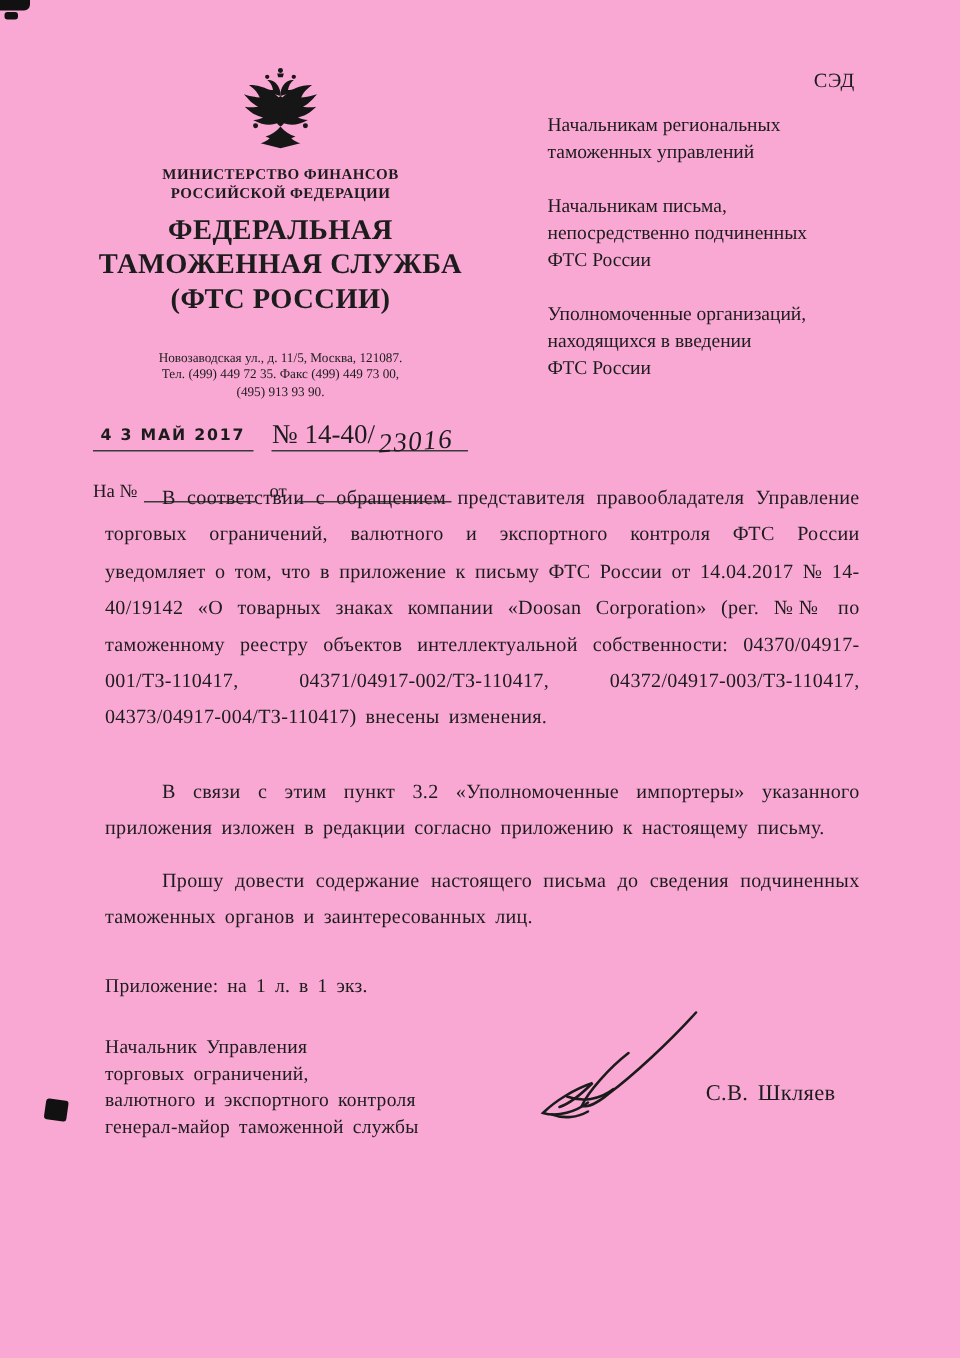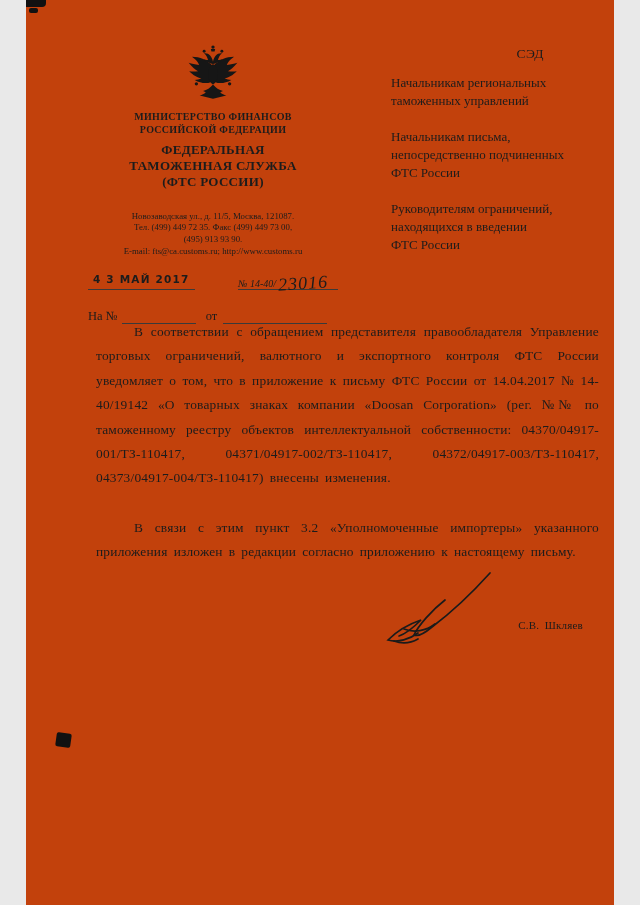--- a/index.html
+++ b/index.html
@@ -1,41 +1,41 @@
 <!DOCTYPE html>
 <html><head>
 <meta charset="utf-8">
 <style>
   * { box-sizing: border-box; margin: 0; padding: 0; }
   html, body { background: #e9e9e9; }
   body { font-family: "Liberation Serif", serif; color: #1c1c1c; }
   .page {
-    position: relative; width: 588px; height: 905px;
-    background: #c2410c; margin: 0 auto; overflow: hidden; padding-left: 47px;
+    position: relative; width: 640px; height: 905px;
+    background: #f9a8d4; margin: 0 auto; overflow: hidden; padding-left: 47px;
   }
 
   
   .artifact { position: absolute; background: #111; }
   .artifact-tl-1 { left: 0; top: 0; width: 20px; height: 7px; border-radius: 0 0 4px 0; }
   .artifact-tl-2 { left: 3px; top: 8px; width: 9px; height: 5px; border-radius: 2px; }
   .artifact-left { left: 30px; top: 733px; width: 15px; height: 14px; border-radius: 2px; transform: rotate(8deg); }
 
   .sed { position: absolute; right: 70px; top: 46px; font-size: 13.5px; letter-spacing: 0.5px; }
 
   
   .letterhead { position: absolute; left: 56px; top: 44px; width: 262px; text-align: center; }
   .emblem { width: 58px; height: 62px; margin: 0 auto 4px; display: block; }
   .ministry { font-weight: bold; font-size: 10px; line-height: 1.3; letter-spacing: 0.3px; }
-  .service { font-weight: bold; font-size: 13px; line-height: 1.22; margin-top: 6px; letter-spacing: 0.3px; }
+  .service { font-weight: bold; font-size: 19px; line-height: 1.22; margin-top: 6px; letter-spacing: 0.3px; }
   .contact { font-size: 8.8px; line-height: 1.35; margin-top: 21px; }
   .ref-row { display: flex; justify-content: space-between; align-items: flex-end; margin-top: 11px; padding: 0 6px; }
   .date-stamp-wrap { border-bottom: 1.2px solid #3a3a3a; padding: 0 5px 2px; }
   .date-stamp { font-family: "DejaVu Sans", sans-serif; font-weight: bold; font-size: 10.5px; letter-spacing: 1.2px; }
   .num-wrap { border-bottom: 1.2px solid #3a3a3a; padding: 0 10px 0 0; display: flex; align-items: flex-end; }
-  .num-prefix { font-size: 10px; font-style: italic; }
+  .num-prefix { font-size: 18px; }
   .num-hand { font-style: italic; font-size: 18px; line-height: 0.9; transform: rotate(-4deg) translateY(2px); display: inline-block; margin-left: 2px; letter-spacing: 1px; }
   .ref-row2 { display: flex; align-items: flex-end; margin-top: 19px; padding: 0 6px; font-size: 12.5px; text-align: left; }
   .blank { display: inline-block; border-bottom: 1.2px solid #3a3a3a; height: 13px; }
   .blank1 { width: 74px; margin: 0 10px 0 4px; }
   .blank2 { width: 104px; margin-left: 6px; }
 
   
   .addressees { position: absolute; left: 365px; top: 74px; width: 222px; font-size: 13px; line-height: 1.38; }
   .addressee { margin-bottom: 18px; }
 
@@ -47,21 +47,21 @@
   .body-text p { text-align: justify; text-indent: 38px; }
   .para1 { line-height: 1.82; }
   .para2 { line-height: 1.78; margin-top: 25px; }
   .para3 { line-height: 1.78; margin-top: 12px; }
   .attachment { margin-top: 26px; text-indent: 0; font-size: 13px; }
 
   
   .signature { margin-top: 24px; position: relative; height: 92px; }
   .sig-lines { width: 240px; font-size: 13px; line-height: 1.35; }
   .sig-scribble { position: absolute; left: 278px; top: -18px; }
-  .sig-name { position: absolute; right: 16px; top: 32px; font-size: 11px; }
+  .sig-name { position: absolute; right: 16px; top: 32px; font-size: 15px; }
 </style>
 </head>
 <body>
 
 <div class="page">
 
   <div class="artifact artifact-tl-1"></div>
   <div class="artifact artifact-tl-2"></div>
   <div class="artifact artifact-left"></div>
 
@@ -93,21 +93,20 @@
     <div class="service">
       <div>ФЕДЕРАЛЬНАЯ</div>
       <div>ТАМОЖЕННАЯ СЛУЖБА</div>
       <div>(ФТС РОССИИ)</div>
     </div>
 
     <div class="contact">
       <div>Новозаводская ул., д. 11/5, Москва, 121087.</div>
       <div>Тел. (499) 449 72 35. Факс (499) 449 73 00,</div>
       <div>(495) 913 93 90.</div>
-      <div>E-mail: fts@ca.customs.ru; http://www.customs.ru</div>
     </div>
 
     <div class="ref-row">
       <span class="date-stamp-wrap">
         <span class="date-stamp">4 3 МАЙ 2017</span>
       </span>
       <span class="num-wrap">
         <span class="num-prefix">№ 14-40/</span>
         <span class="num-hand">23016</span>
       </span>
@@ -125,33 +124,41 @@
     <div class="addressee">
       <div>Начальникам региональных</div>
       <div>таможенных управлений</div>
     </div>
     <div class="addressee">
       <div>Начальникам письма,</div>
       <div>непосредственно подчиненных</div>
       <div>ФТС России</div>
     </div>
     <div class="addressee">
-      <div>Руководителям ограничений,</div>
+      <div>Уполномоченные организаций,</div>
       <div>находящихся в введении</div>
       <div>ФТС России</div>
     </div>
   </div>
 
 
   <div class="body-text">
     <p class="para1">В соответствии с обращением представителя правообладателя Управление торговых ограничений, валютного и экспортного контроля ФТС России уведомляет о том, что в приложение к письму ФТС России от 14.04.2017 № 14-40/19142 «О товарных знаках компании «Doosan Corporation» (рег. №№ по таможенному реестру объектов интеллектуальной собственности: 04370/04917-001/ТЗ-110417, 04371/04917-002/ТЗ-110417, 04372/04917-003/ТЗ-110417, 04373/04917-004/ТЗ-110417) внесены изменения.</p>
     <p class="para2">В связи с этим пункт 3.2 «Уполномоченные импортеры» указанного приложения изложен в редакции согласно приложению к настоящему письму.</p>
+    <p class="para3">Прошу довести содержание настоящего письма до сведения подчиненных таможенных органов и заинтересованных лиц.</p>
 
+    <div class="attachment">Приложение: на 1 л. в 1 экз.</div>
 
     <div class="signature">
+      <div class="sig-lines">
+        <div>Начальник Управления</div>
+        <div>торговых ограничений,</div>
+        <div>валютного и экспортного контроля</div>
+        <div>генерал-майор таможенной службы</div>
+      </div>
       <svg class="sig-scribble" width="135" height="80" viewBox="0 0 135 80" xmlns="http://www.w3.org/2000/svg">
         <g stroke="#1b1b1b" fill="none" stroke-width="1.7" stroke-linecap="round">
           <path d="M116 4 C98 24 74 46 58 58 C52 63 44 68 40 66 C44 57 58 41 71 31"></path>
           <path d="M44 64 C36 70 24 74 14 71 C22 63 35 55 47 51 C39 59 31 65 25 67"></path>
           <path d="M30 60 C40 64 52 62 61 55"></path>
           <path d="M20 72 C28 75 37 74 44 70"></path>
         </g>
       </svg>
       <div class="sig-name">С.В. Шкляев</div>
     </div>

